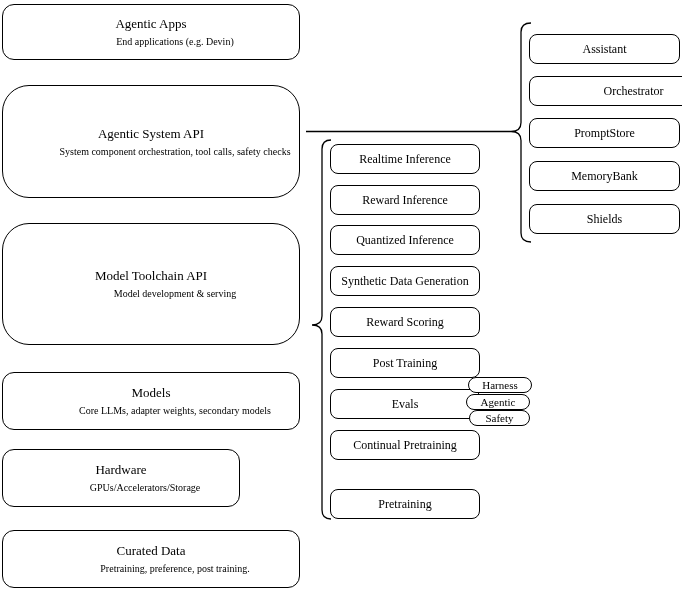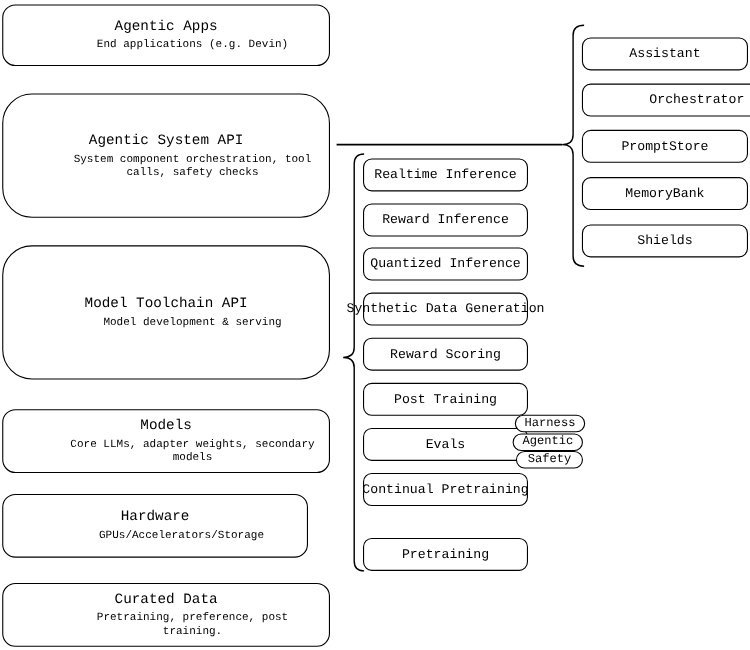--- a/index.html
+++ b/index.html
@@ -1,21 +1,21 @@
 <!DOCTYPE html>
 <html><head>
 <meta charset="utf-8">
 <style>
   html, body { margin: 0; padding: 0; background: #ffffff; }
   .canvas {
     position: relative;
     width: 682px;
     height: 591px;
     background: #ffffff;
-    font-family: Liberation Mono, monospace;
+    font-family: Liberation Serif, serif;
     color: #000;
     overflow: hidden;
   }
   .connectors {
     position: absolute;
     left: 0; top: 0;
     width: 682px; height: 591px;
     pointer-events: none;
   }
   .box {
@@ -71,21 +71,21 @@
   <div class="box lbox" style="left:2px; top:223px; width:298px; height:122px; border-radius:27px;">
     <div class="title">Model Toolchain API</div>
     <div class="sub">Model development &amp; serving</div>
   </div>
 
   <div class="box lbox" style="left:2px; top:372px; width:298px; height:58px; border-radius:12px;">
     <div class="title">Models</div>
     <div class="sub">Core LLMs, adapter weights, secondary models</div>
   </div>
 
-  <div class="box lbox" style="left:2px; top:449px; width:278px; height:58px; border-radius:12px;">
+  <div class="box lbox" style="left:2px; top:449px; width:238px; height:58px; border-radius:12px;">
     <div class="title">Hardware</div>
     <div class="sub">GPUs/Accelerators/Storage</div>
   </div>
 
   <div class="box lbox" style="left:2px; top:530px; width:298px; height:58px; border-radius:12px;">
     <div class="title">Curated Data</div>
     <div class="sub">Pretraining, preference, post training.</div>
   </div>
 
   <div class="box mbox" style="left:330px; top:144px; width:150px; height:30px;">Realtime Inference</div>

